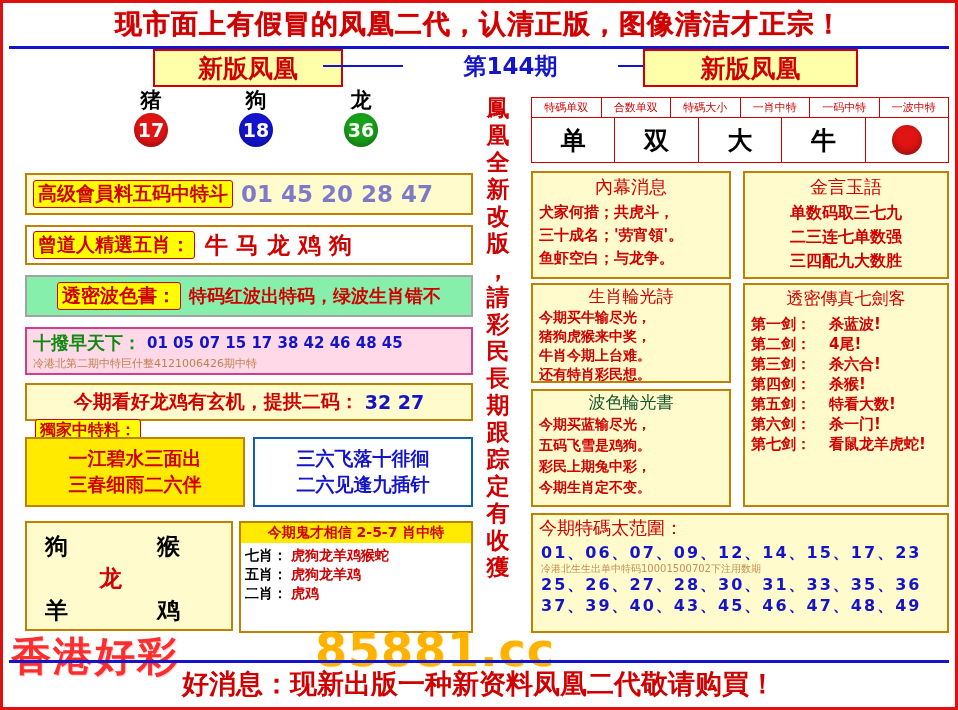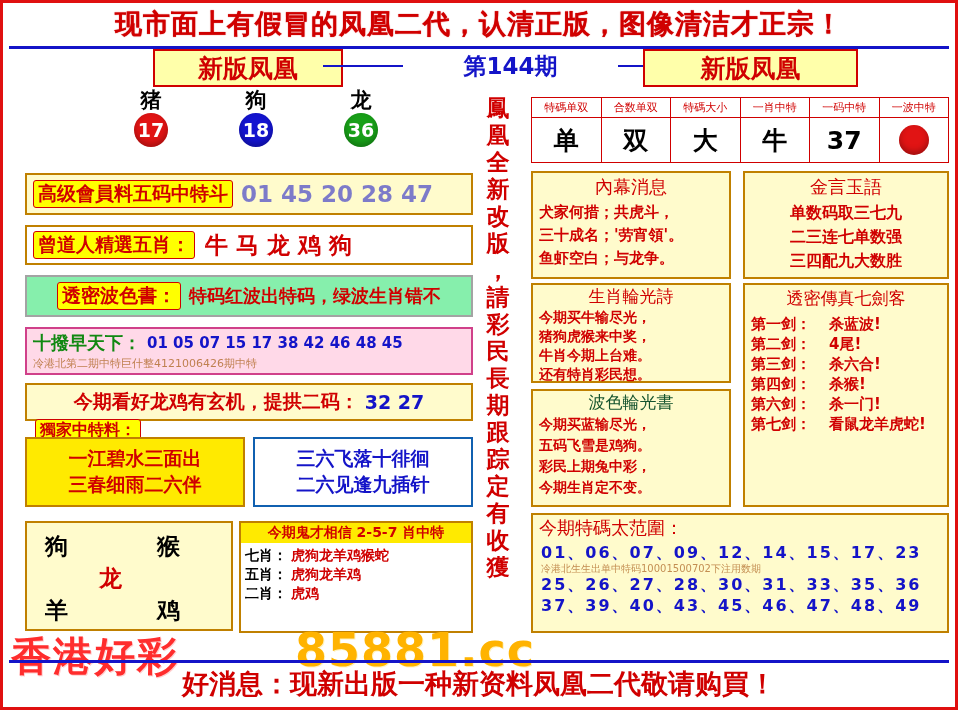--- a/index.html
+++ b/index.html
@@ -99,21 +99,21 @@
 
   
   .numline{font-size:16px;color:#1414c8;font-weight:bold;letter-spacing:2px;line-height:21px;}
 
   
   .wm1{
     position:absolute;left:8px;top:626px;font-size:40px;font-weight:bold;color:#ff2d2d;
     text-shadow:1px 1px 0 #ffd0d0;letter-spacing:2px;
   }
   .wm2{
-    position:absolute;left:292px;top:620px;font-size:46px;font-weight:bold;color:#ffb300;
+    position:absolute;left:312px;top:620px;font-size:46px;font-weight:bold;color:#ffb300;
     text-shadow:1px 1px 0 #fff3c0;letter-spacing:1px;
   }
 
   
   .bottom-banner{
     position:absolute;left:0;bottom:4px;width:952px;height:38px;
     display:flex;align-items:center;justify-content:center;
     color:#d00000;font-size:27px;font-weight:bold;
   }
   .bottom-rule{position:absolute;left:6px;bottom:44px;width:940px;height:3px;background:#1414c8;}
@@ -245,21 +245,20 @@
       <div>特碼大小</div>
       <div>一肖中特</div>
       <div>一码中特</div>
       <div>一波中特</div>
     </div>
     <div class="valrow">
       <div>单</div>
       <div>双</div>
       <div>大</div>
       <div>牛</div>
-      <div>37</div>
       <div>
           <span class="dotred"></span>
         </div>
     </div>
   </div>
 
   <div class="rp" style="left:528px;top:168px;width:200px;height:108px;background:#fffbcc;border:2px solid #c08000;">
     <div class="rp-title" style="font-size:18px;color:#d00000;padding-top:2px;">內幕消息</div>
     <div style="padding:2px 6px;">
       <div class="redtxt" style="font-size:15px;line-height:23px;">犬家何措；共虎斗，</div>
@@ -310,20 +309,24 @@
       </div>
       <div class="knife-row">
         <span class="k-l">第三剑：</span>
         <span class="k-r">杀六合!</span>
       </div>
       <div class="knife-row">
         <span class="k-l">第四剑：</span>
         <span class="k-r">杀猴!</span>
       </div>
       <div class="knife-row">
+        <span class="k-l">第五剑：</span>
+        <span class="k-r">特看大数!</span>
+      </div>
+      <div class="knife-row">
         <span class="k-l">第六剑：</span>
         <span class="k-r">杀一门!</span>
       </div>
       <div class="knife-row">
         <span class="k-l">第七剑：</span>
         <span class="k-r">看鼠龙羊虎蛇!</span>
       </div>
     </div>
   </div>
 

